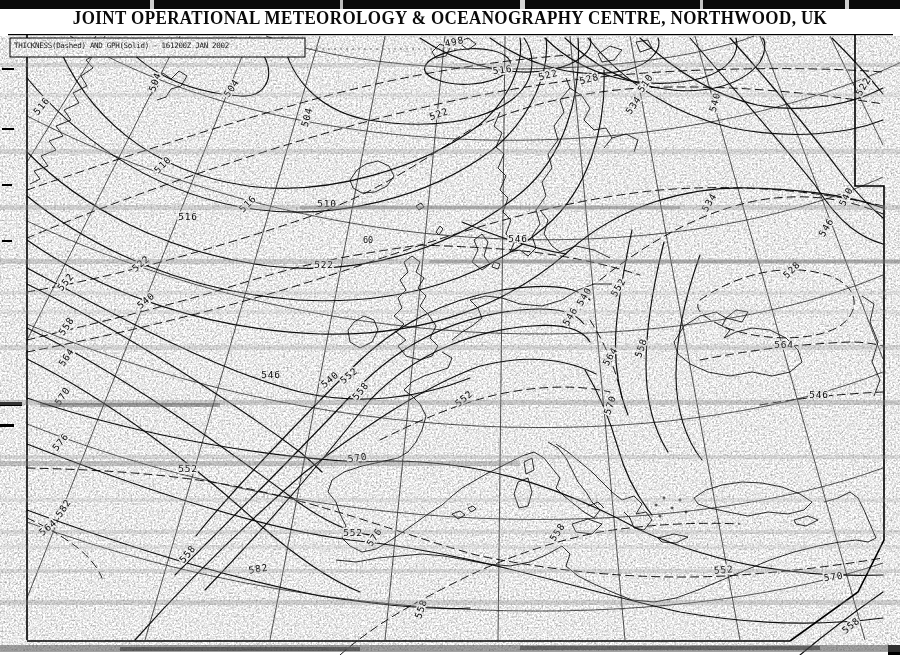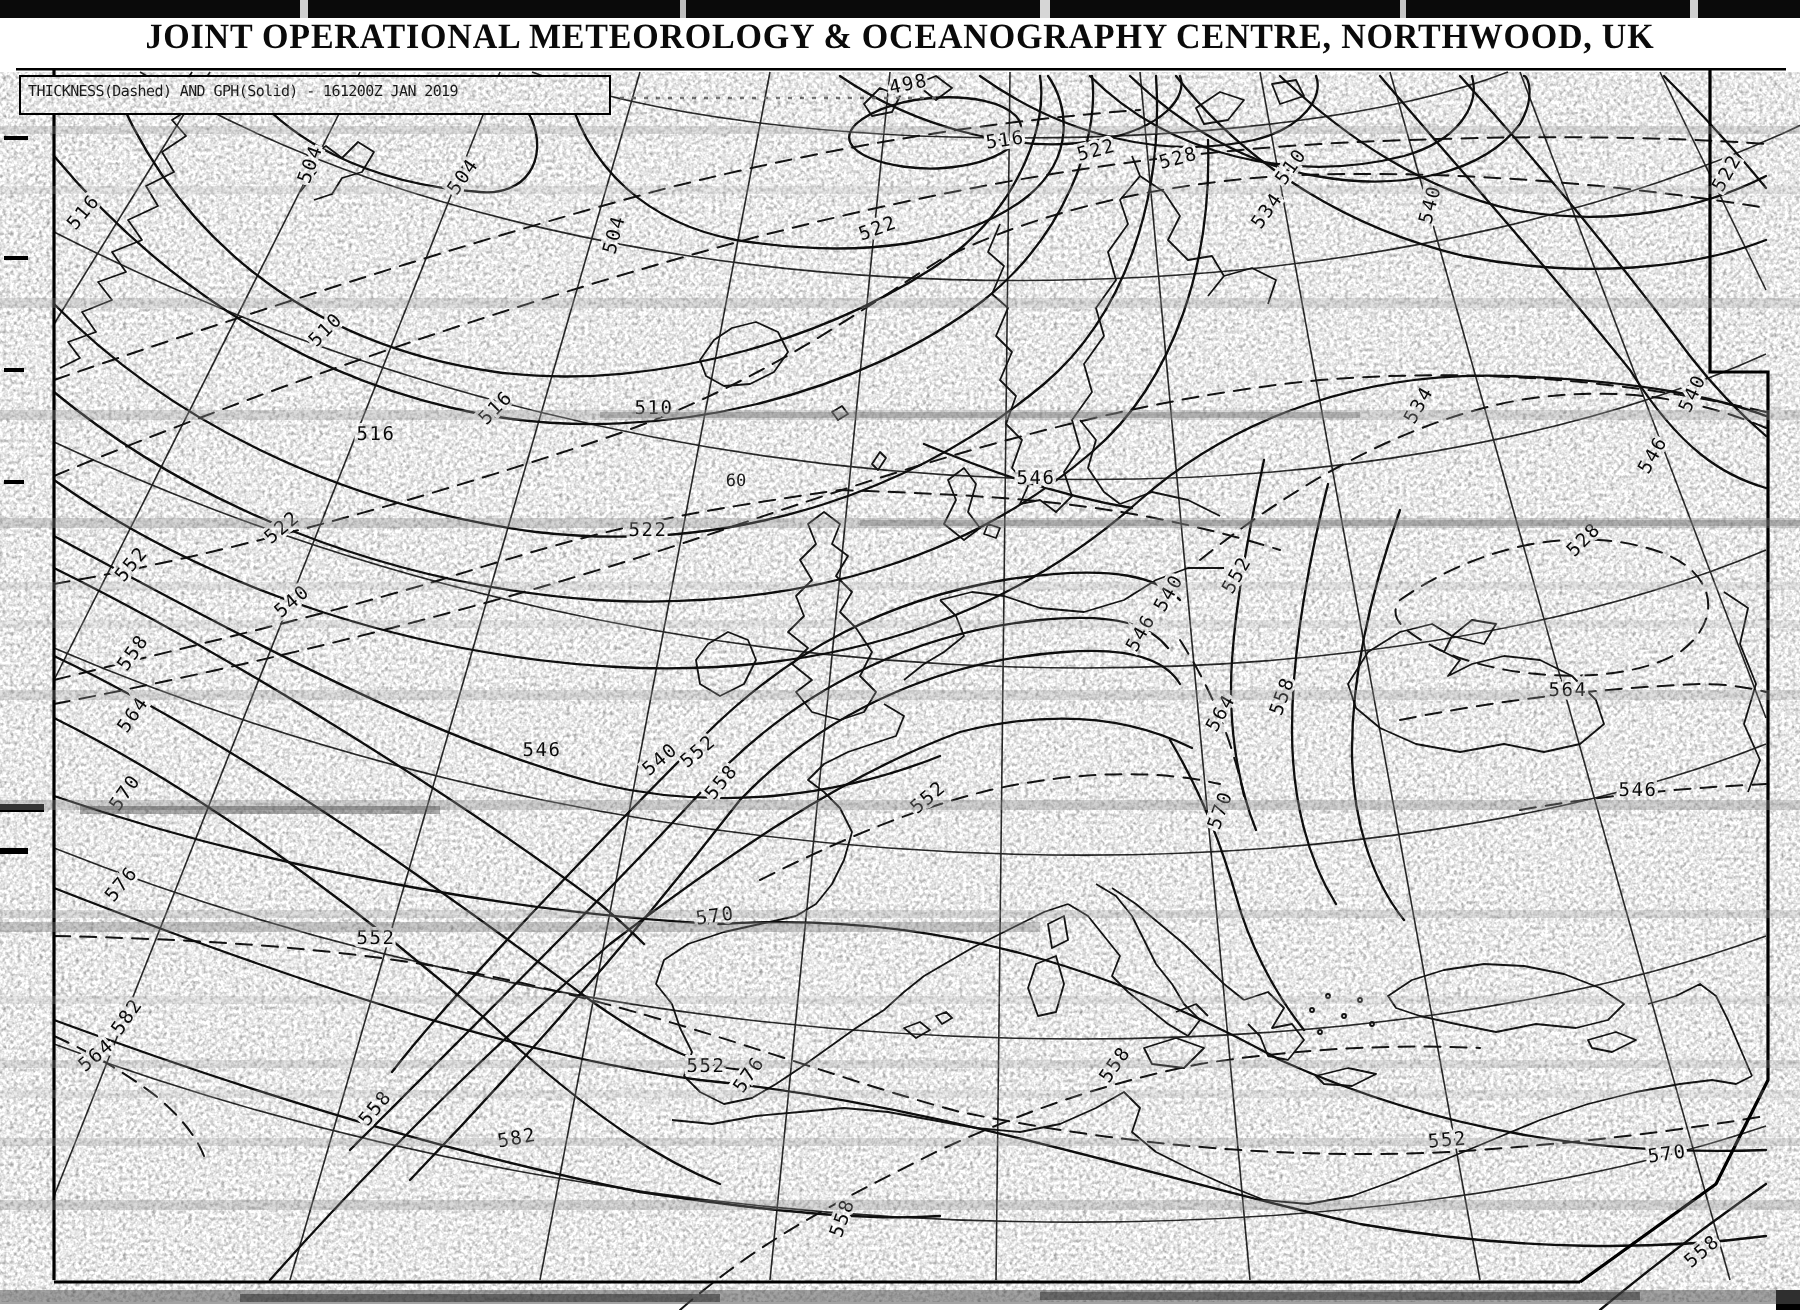--- a/index.html
+++ b/index.html
@@ -262,14 +262,14 @@
       <rect x="340" y="0" width="3" height="9" fill="#bdbdbd"></rect>
       <rect x="520" y="0" width="5" height="9" fill="#d6d6d6"></rect>
       <rect x="700" y="0" width="3" height="9" fill="#c4c4c4"></rect>
       <rect x="845" y="0" width="4" height="9" fill="#cfcfcf"></rect>
     </g>
   </svg>
 
   <div id="title-bar">
     <span class="t">JOINT OPERATIONAL METEOROLOGY &amp; OCEANOGRAPHY CENTRE, NORTHWOOD, UK</span>
   </div>
-  <div id="info-text">THICKNESS(Dashed) AND GPH(Solid) - 161200Z JAN 2019</div>
+  <div id="info-text">THICKNESS(Dashed) AND GPH(Solid) - 161200Z JAN 2002</div>
 </div>
 
 </body></html>

